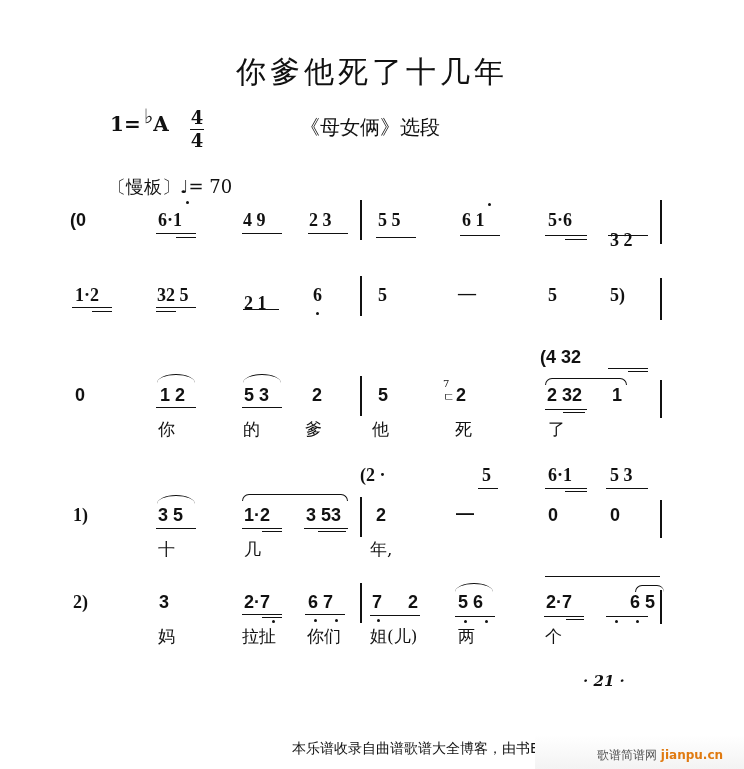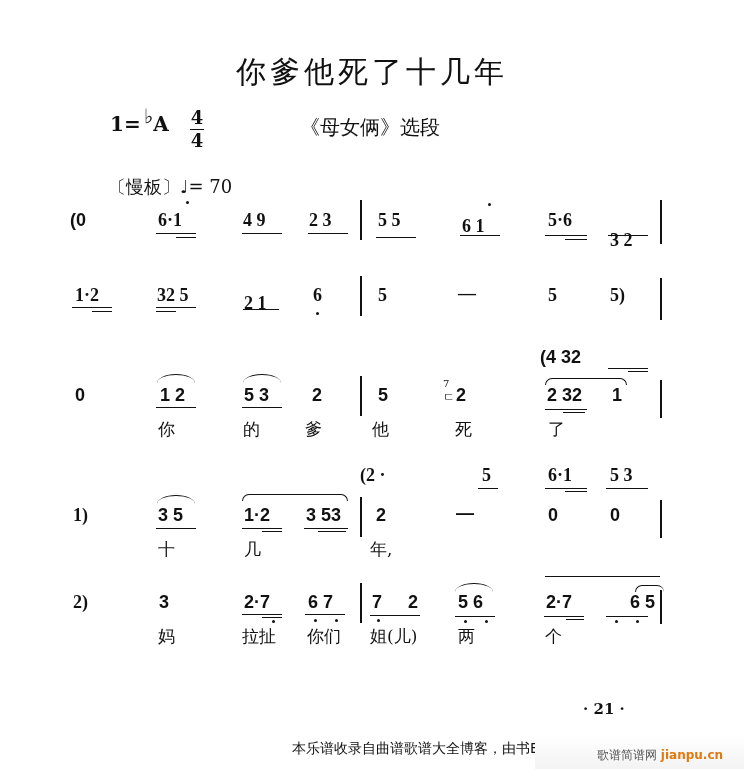--- a/index.html
+++ b/index.html
@@ -13,21 +13,21 @@
   .subtitle{top:114px;left:300px;font-size:20px;}
   .tempo{top:175px;left:108px;font-size:18px;}
   .n{position:absolute;font-size:18px;font-weight:bold;font-family:"Liberation Serif",serif;white-space:nowrap;}
   .ns{position:absolute;font-size:18px;font-weight:bold;font-family:"Liberation Sans",sans-serif;white-space:nowrap;}
   .ul{position:absolute;height:0;border-top:1.5px solid #111;}
   .bar{position:absolute;width:0;border-left:2px solid #111;}
   .dot{position:absolute;width:3px;height:3px;background:#111;border-radius:50%;}
   .slur{position:absolute;border-top:1.5px solid #111;border-radius:50% 50% 0 0 / 100% 100% 0 0;height:8px;}
   .tie{position:absolute;border-top:1.5px solid #111;border-left:1.5px solid #111;border-right:1.5px solid #111;border-radius:8px 8px 0 0;height:6px;border-bottom:none;}
   .ly{position:absolute;font-size:17px;font-family:"DejaVu Serif",serif;}
-  .pagenum{top:700px;left:583px;font-size:15px;font-weight:bold;}
+  .pagenum{top:672px;left:583px;font-size:15px;font-style:italic;font-weight:bold;}
   .footer{top:740px;left:292px;font-size:14px;font-family:"DejaVu Sans",sans-serif;color:#111;}
   .footer-mask{top:735px;left:535px;width:209px;height:34px;background:linear-gradient(#fff,#f3f3f3);}
   .wm{top:747px;left:597px;font-size:12px;font-family:"DejaVu Sans",sans-serif;color:#555;}
   .wm span{color:#e07a10;font-weight:bold;}
 </style>
 </head>
 <body>
 
 <div class="abs title">你爹他死了十几年</div>
 
@@ -48,21 +48,21 @@
   <div class="dot" style="left:186px;top:201px;"></div>
   <div class="ul" style="left:156px;top:233px;width:40px;"></div>
   <div class="ul" style="left:176px;top:237px;width:20px;"></div>
   <span class="n" style="left:243px;top:210px;">4 9</span>
   <div class="ul" style="left:242px;top:233px;width:40px;"></div>
   <span class="n" style="left:309px;top:210px;">2 3</span>
   <div class="ul" style="left:308px;top:233px;width:40px;"></div>
   <div class="bar" style="left:360px;top:200px;height:40px;"></div>
   <span class="n" style="left:378px;top:210px;">5 5</span>
   <div class="ul" style="left:376px;top:237px;width:40px;"></div>
-  <span class="n" style="left:462px;top:216px;">6 1</span>
+  <span class="n" style="left:462px;top:210px;">6 1</span>
   <div class="dot" style="left:488px;top:203px;"></div>
   <div class="ul" style="left:460px;top:235px;width:40px;"></div>
   <span class="n" style="left:548px;top:210px;">5·6</span>
   <div class="ul" style="left:545px;top:235px;width:42px;"></div>
   <div class="ul" style="left:565px;top:239px;width:22px;"></div>
   <span class="n" style="left:610px;top:210px;margin-top:20px;">3 2</span>
   <div class="ul" style="left:608px;top:235px;width:40px;"></div>
   <div class="bar" style="left:660px;top:200px;height:44px;"></div>
 </div>
 

